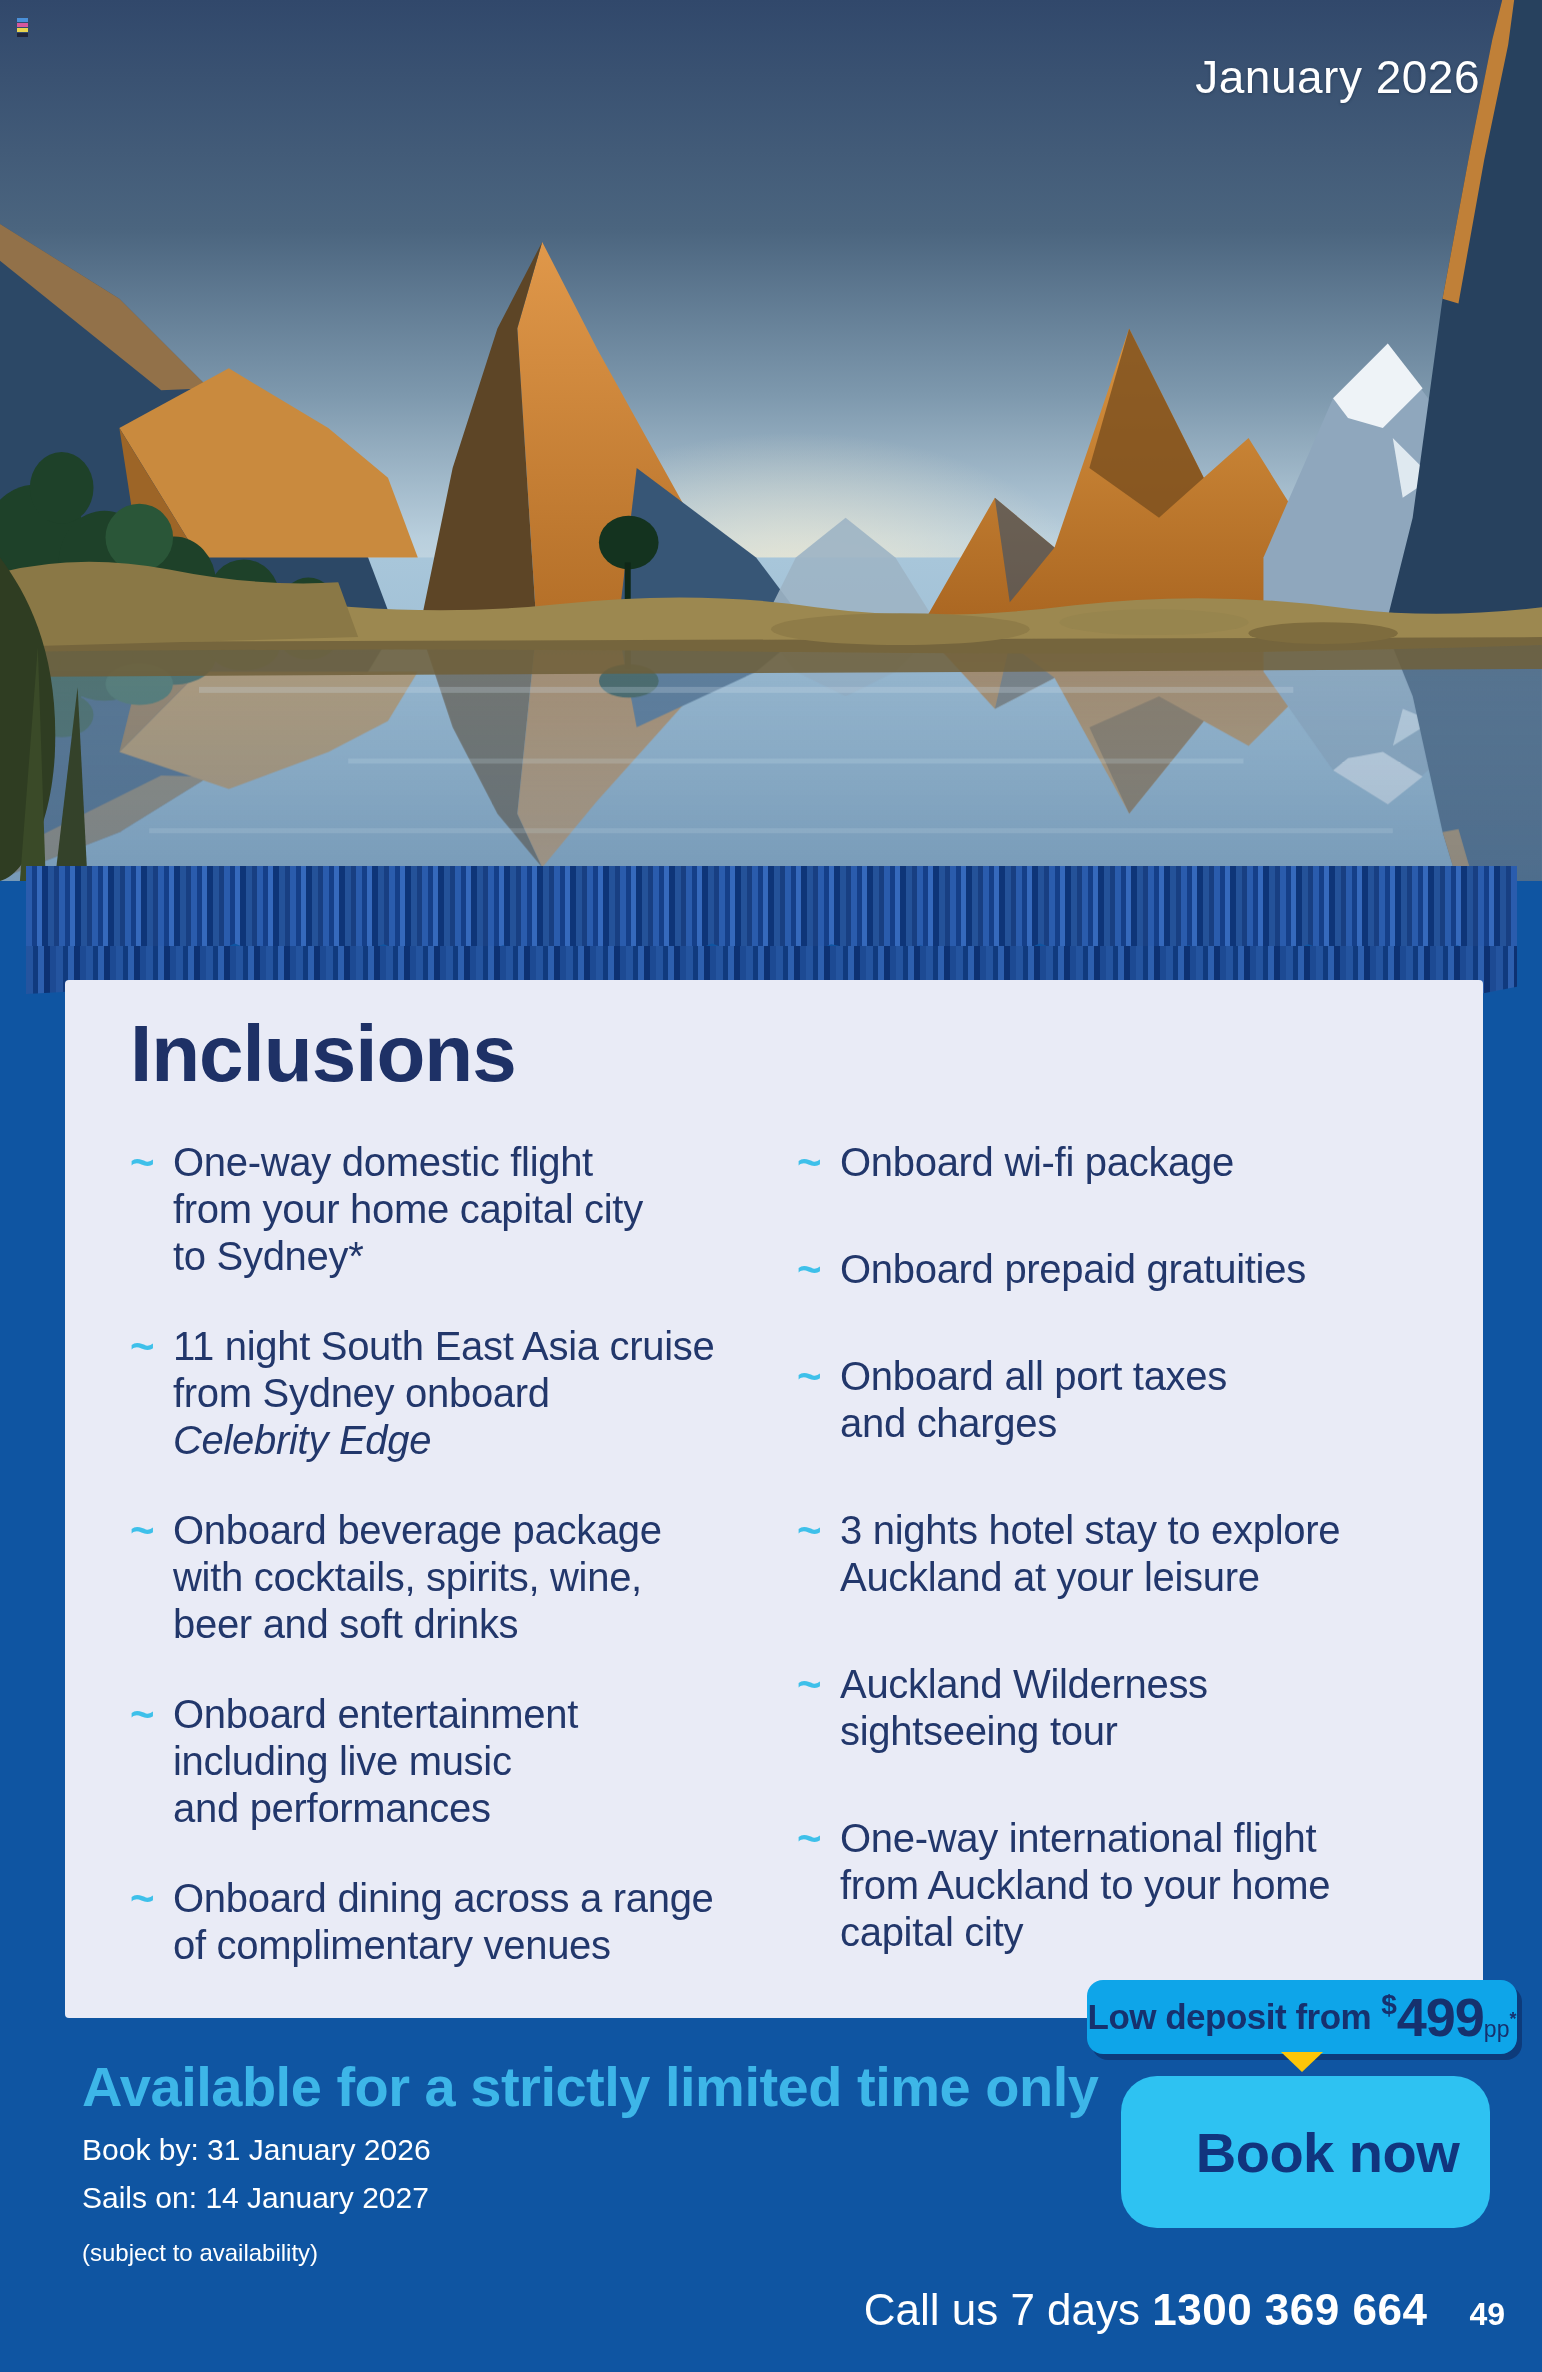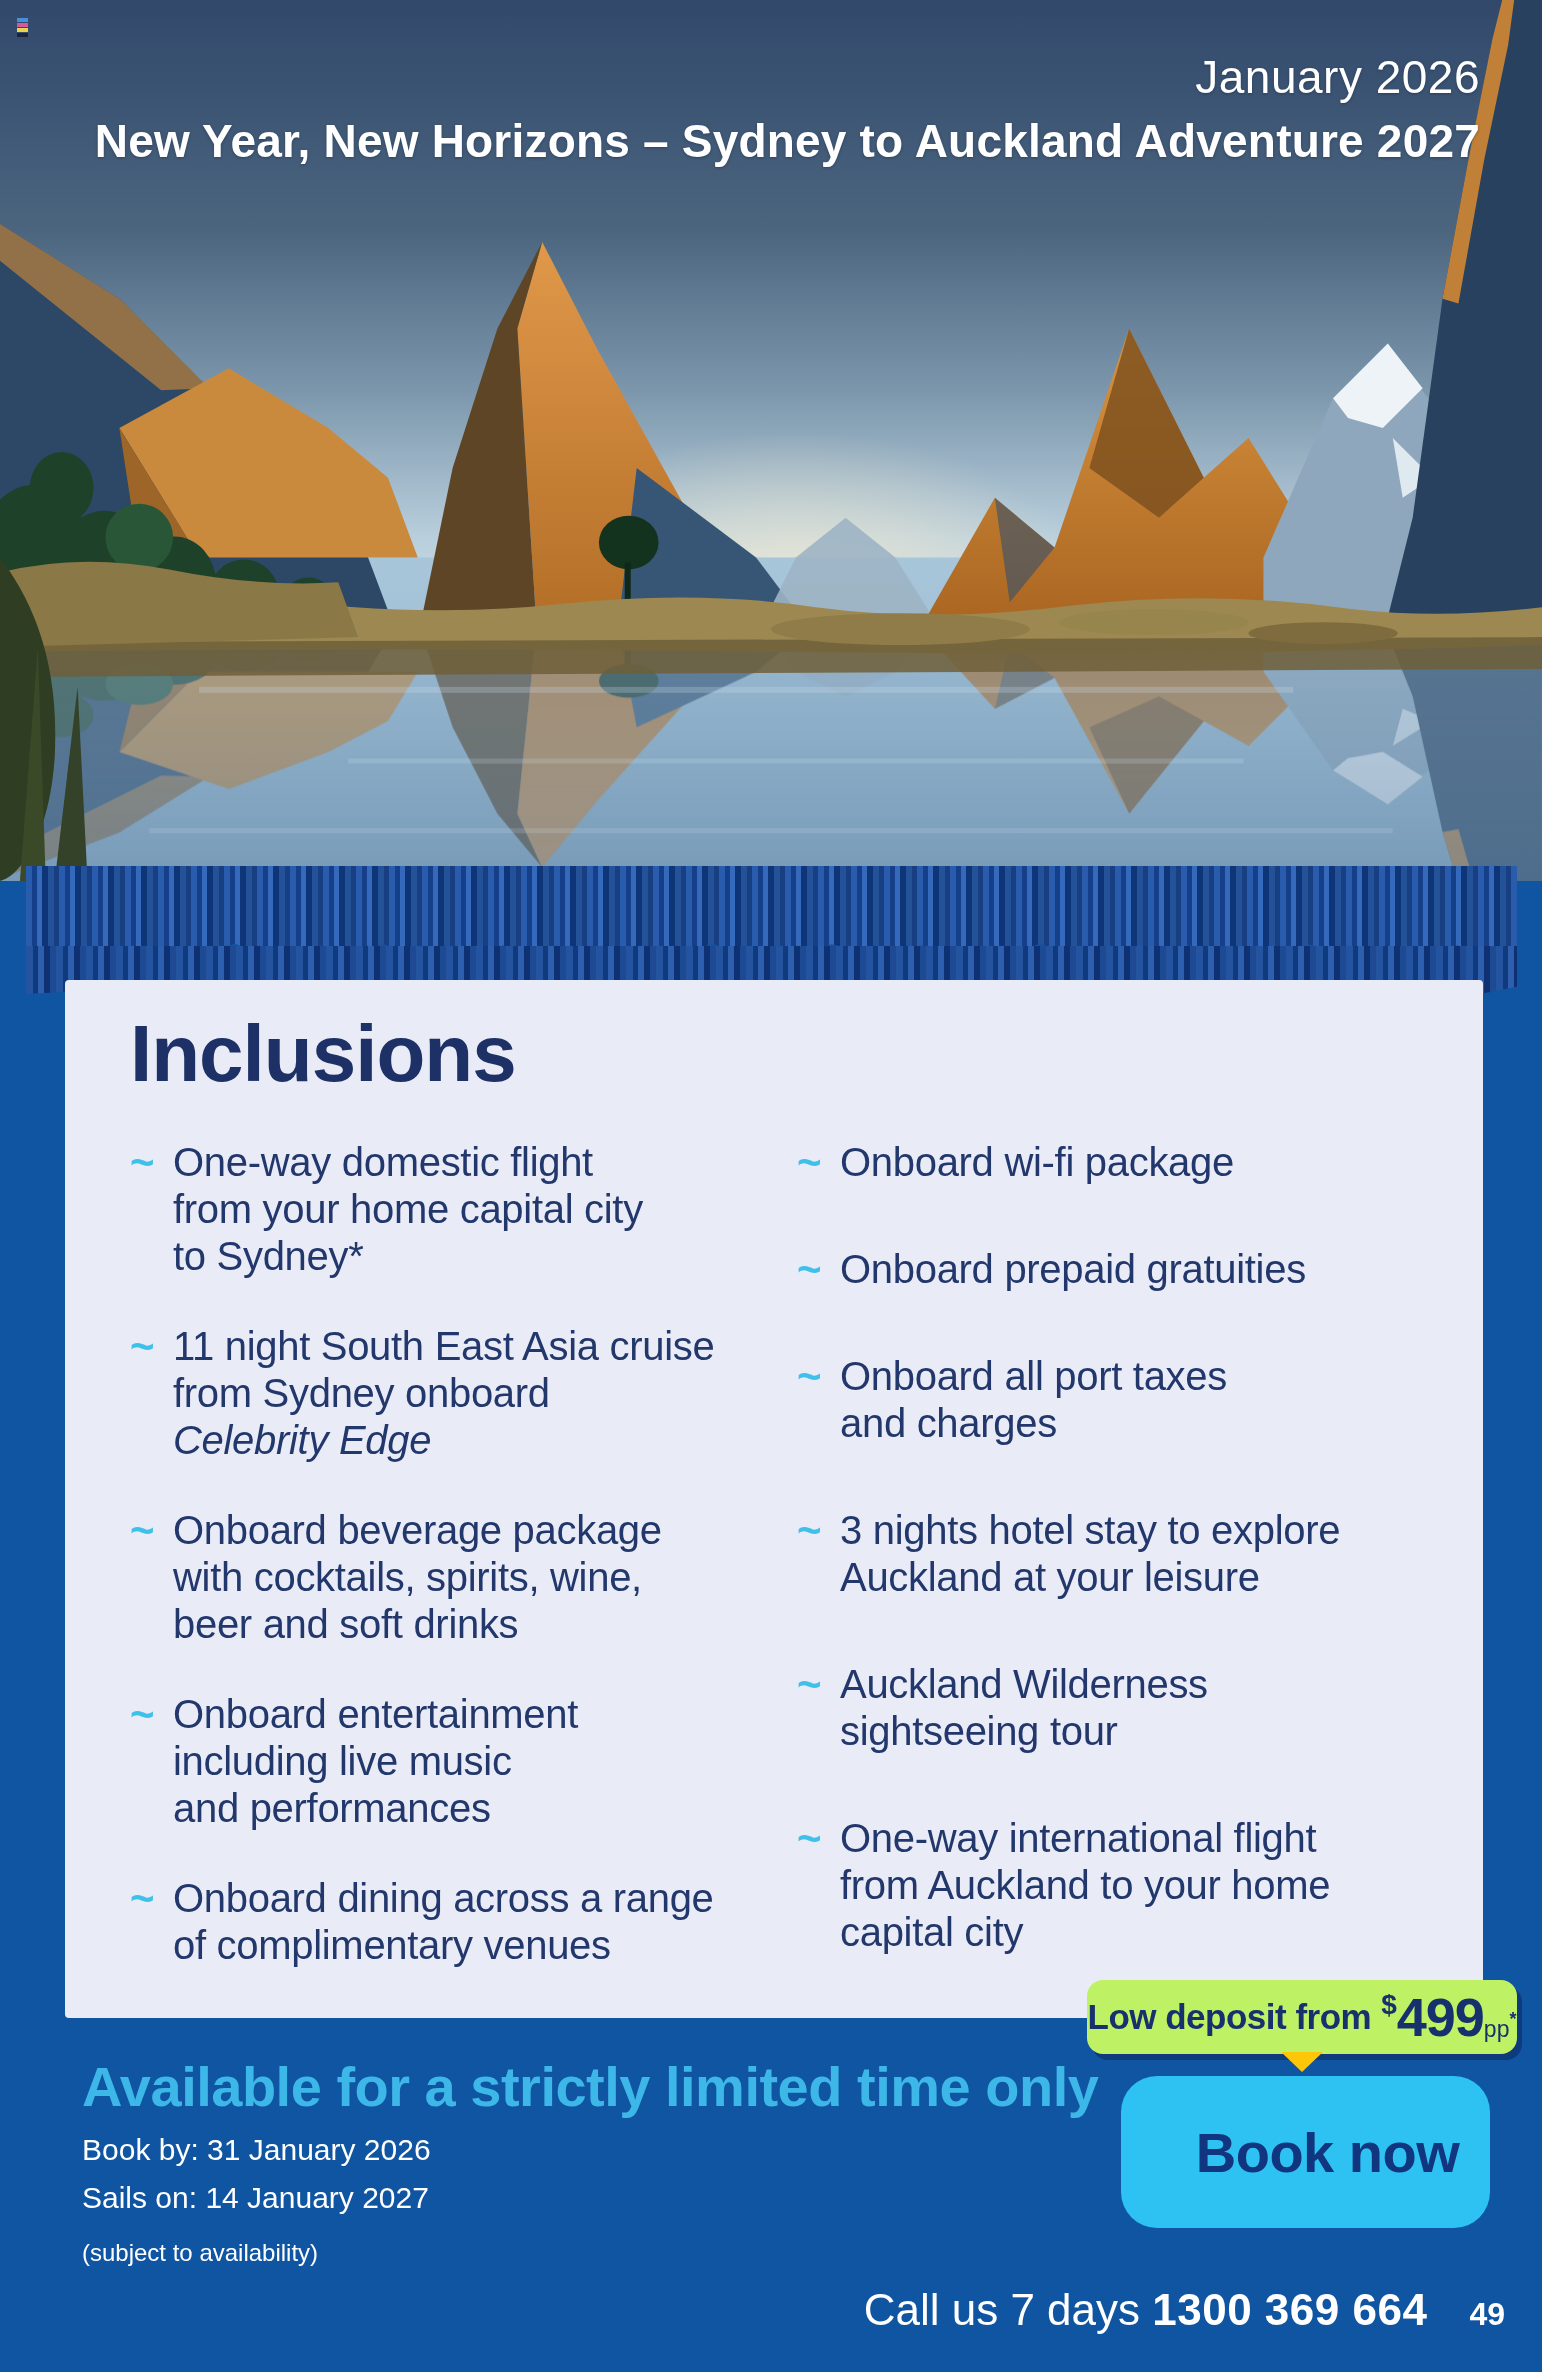--- a/index.html
+++ b/index.html
@@ -87,21 +87,21 @@
   .offer{position:absolute;left:82px;top:2054px;color:#ffffff;}
   .offer .headline{
     margin:0;font-size:56px;font-weight:bold;color:#3db6e8;letter-spacing:-0.5px;
   }
   .offer .line{margin:14px 0 0 0;font-size:30px;font-weight:normal;}
   .offer .note{margin:24px 0 0 0;font-size:24px;font-weight:normal;}
 
   
   .badge{
     position:absolute;left:1087px;top:1980px;width:430px;height:74px;
-    background:#bef264;border-radius:16px;
+    background:#0ea5e9;border-radius:16px;
     display:flex;align-items:center;justify-content:center;
     color:#16316e;
     box-shadow:5px 6px 0 rgba(13,39,91,.55);
   }
   .badge .tail{
     position:absolute;left:50%;bottom:-18px;margin-left:-21px;
     width:0;height:0;
     border-left:21px solid transparent;border-right:21px solid transparent;
     border-top:20px solid #fdc608;
   }
@@ -233,21 +233,20 @@
 
     <div class="regmark">
       <i class="c1"></i>
         <i class="c2"></i>
         <i class="c3"></i>
         <i class="c4"></i>
     </div>
 
     <div class="hero-header">
       <div class="issue-date">January 2026</div>
-      <div class="page-title">New Year, New Horizons – Sydney to Auckland Adventure 2027</div>
     </div>
   </div>
 
   <div class="fringe">
     <div class="t1"></div>
     <div class="t2"></div>
   </div>
 
   <section class="panel">
     <h2>Inclusions</h2>

